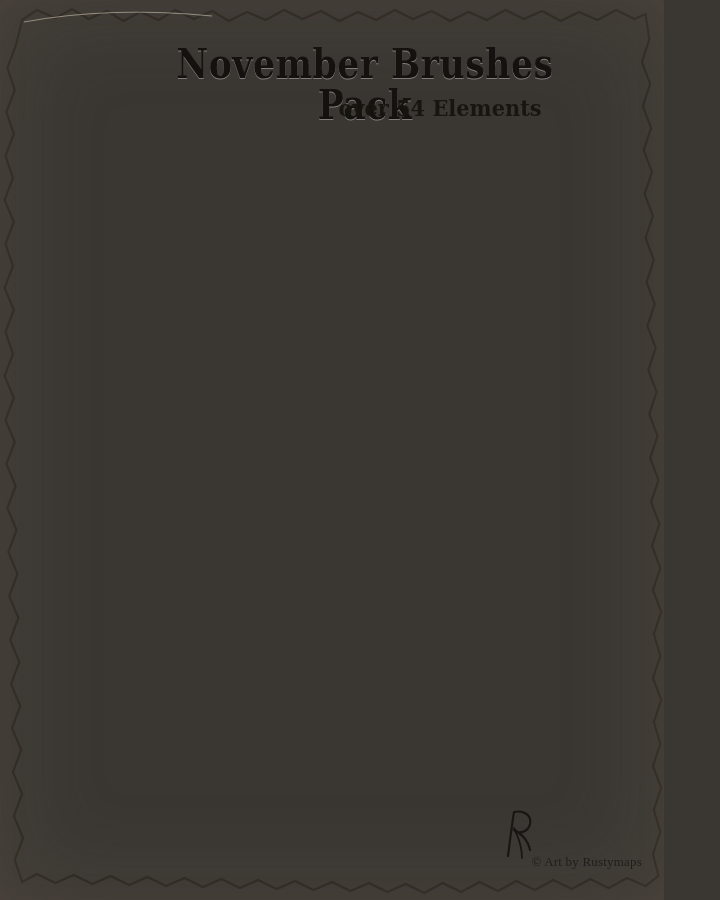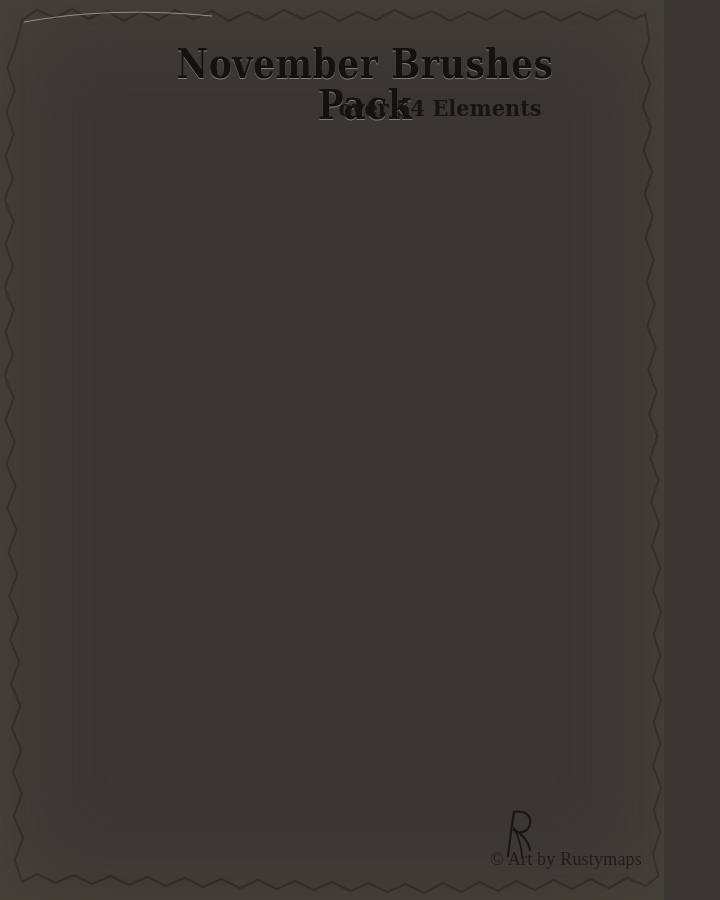--- a/index.html
+++ b/index.html
@@ -43,21 +43,21 @@
     font-family:"DejaVu Serif",serif;font-weight:700;font-size:41px;line-height:1;
     color:#14120f;letter-spacing:.5px;
     font-stretch:condensed;
     transform:scaleX(.94);transform-origin:50% 50%;
     text-shadow:0 1px 0 rgba(255,255,255,.35);}
   #subtitle{position:absolute;left:300px;top:95px;width:280px;text-align:center;
     font-family:"DejaVu Serif",serif;font-weight:700;font-size:22px;color:#17150f;
     transform:scaleX(.95);transform-origin:50% 50%;}
 
   #credit{position:absolute;right:22px;bottom:30px;font-family:"Liberation Serif",serif;
-    font-size:18px;color:#201d1a;letter-spacing:.2px;}
+    font-size:13px;color:#201d1a;letter-spacing:.2px;}
   #signature{position:absolute;right:120px;bottom:38px;width:46px;height:56px;}
 </style>
 </head>
 <body>
 
 <div id="sheet">
 
   <div id="art">
   <svg viewBox="0 0 720 900" xmlns="http://www.w3.org/2000/svg">
     <defs>

